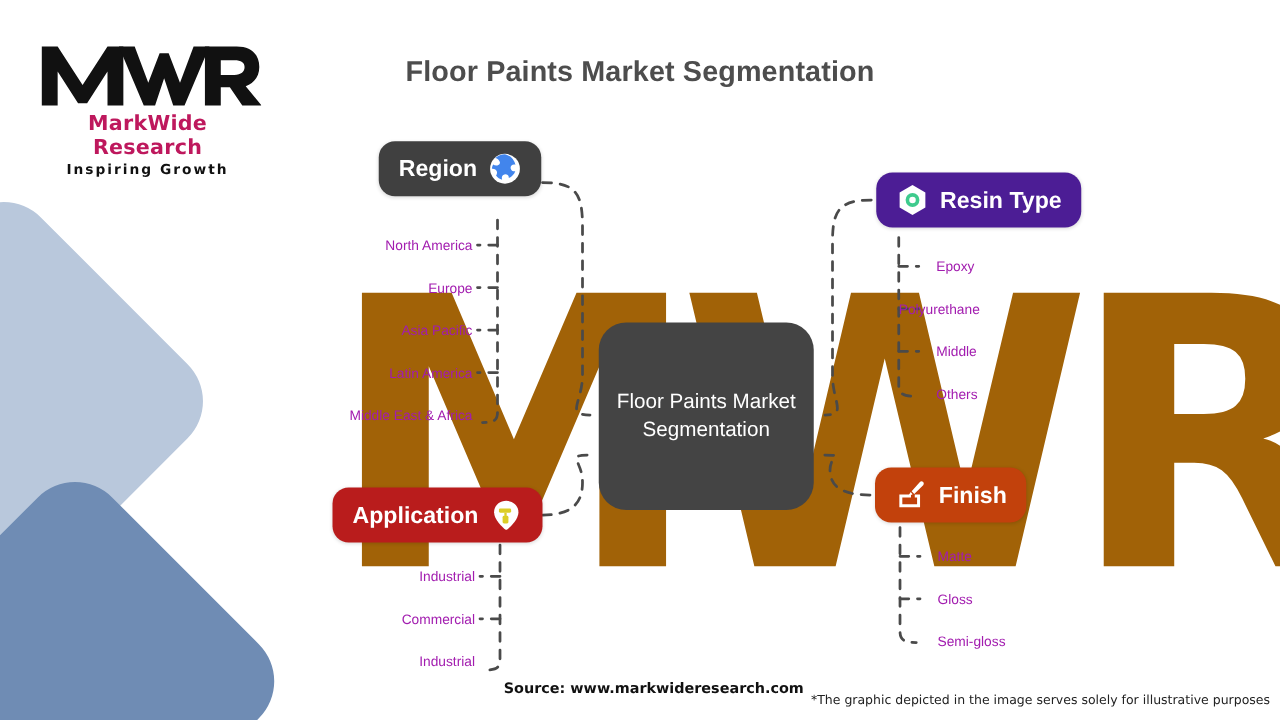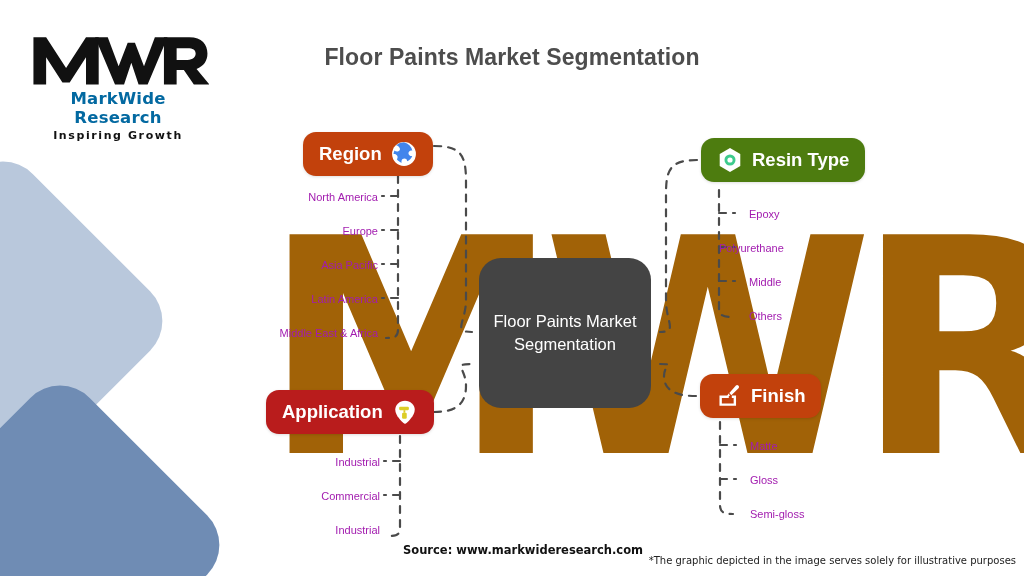--- a/index.html
+++ b/index.html
@@ -44,21 +44,21 @@
     width:250px;height:250px;
     left:-65px;top:420px;
     background:#6f8cb4;
   }
 
   
   .logo{position:absolute;left:28px;top:30px;width:180px;text-align:center;}
   .logo-mark{height:58px;display:block;}
   .logo-name{
     font-family:"DejaVu Sans", sans-serif;
-    font-weight:bold;font-size:16.5px;color:#0369a1;
+    font-weight:bold;font-size:16.5px;color:#be185d;
     letter-spacing:.2px;margin-top:1px;
   }
   .logo-tag{
     font-family:"DejaVu Sans", sans-serif;
     font-weight:bold;font-size:11px;color:#111;
     letter-spacing:1.6px;margin-top:2px;
   }
 
   
   .title{
@@ -83,22 +83,22 @@
   
   .badge{
     position:absolute;
     display:flex;align-items:center;gap:9px;
     border-radius:13px;
     padding:0 16px;height:44px;
     color:#ffffff;font-size:18.5px;font-weight:bold;
     box-shadow:0 1px 3px rgba(0,0,0,.13);
     white-space:nowrap;
   }
-  .badge-region{left:303px;top:132px;background:#c2410c;}
-  .badge-resin{left:701px;top:138px;background:#4d7c0f;}
+  .badge-region{left:303px;top:113px;background:#404040;}
+  .badge-resin{left:701px;top:138px;background:#4c1d95;}
   .badge-app{left:266px;top:390px;background:#b91c1c;}
   .badge-finish{left:700px;top:374px;background:#c2410c;}
 
   .badge-icon{width:26px;height:26px;display:block;flex:0 0 26px;}
 
   
   .leaf{
     position:absolute;
     font-size:11px;color:#a21caf;white-space:nowrap;
     line-height:18px;

